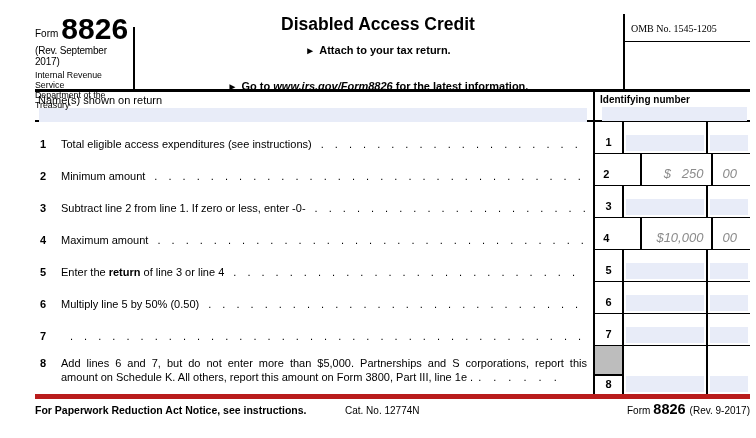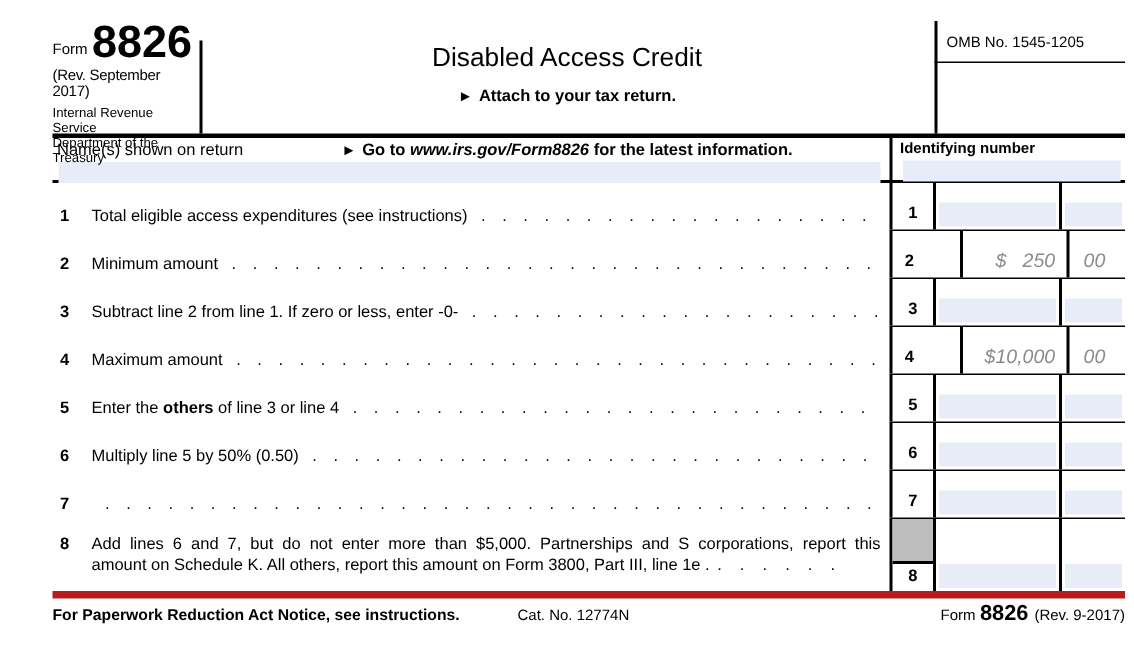--- a/index.html
+++ b/index.html
@@ -11,27 +11,27 @@
   .hdr{position:relative;height:78px;border-bottom:3px solid #000;display:flex;box-sizing:border-box;}
   .vline-left{position:absolute;left:98px;top:13px;bottom:0;width:2px;background:#000;}
   .vline-right{position:absolute;left:588px;top:0;bottom:0;width:2px;background:#000;}
   .hdr-left{width:98px;box-sizing:border-box;}
   .form-id{display:flex;align-items:flex-end;margin-top:2px;}
   .form-word{font-size:10px;margin-right:3px;padding-bottom:3px;}
   .form-number{font-size:30px;font-weight:bold;line-height:26px;}
   .rev{font-size:10px;margin-top:3px;letter-spacing:-0.2px;}
   .agency{font-size:8.8px;line-height:10px;margin-top:3px;}
   .hdr-mid{width:490px;text-align:center;box-sizing:border-box;}
-  .title{font-size:17.5px;font-weight:normal;margin-top:14px;}
+  .title{font-size:17.5px;font-weight:bold;margin-top:0;}
   .cue{font-size:11px;font-weight:bold;margin-top:9px;}
   .cue2{margin-top:24px;}
   .arrow{font-size:10px;margin-right:4px;}
   .goto-url{font-style:italic;}
   .hdr-right{width:127px;box-sizing:border-box;font-size:10px;}
-  .omb{height:28px;border-bottom:1.5px solid #000;padding:9px 0 0 8px;box-sizing:border-box;}
+  .omb{height:28px;border-bottom:1.5px solid #000;padding:9px 0 0 8px;box-sizing:border-box;font-family:Liberation Serif, serif;}
   .attach-seq{padding:11px 0 0 8px;}
   .seq-line{margin-top:3px;}
   .seq-num{font-size:13px;font-weight:bold;margin-left:2px;}
 
   
   .name-row{display:flex;height:30px;border-bottom:2px solid #000;box-sizing:border-box;}
   .name-cell{flex:1;padding:2px 0 0 3px;box-sizing:border-box;}
   .name-label{font-size:11px;}
   .band{background:var(--field-blue,#e8ecf8);}
   .name-band{height:14px;margin:2px 6px 0 1px;}
@@ -195,21 +195,21 @@
           </div>
         <div class="ccol preprint-c">
             <span class="pre-val">00</span>
           </div>
       </div>
     </div>
 
     <div class="line-row">
       <div class="desc">
         <span class="lnum">5</span>
-        <span class="ltext"><span>Enter the </span><b>others</b><span> of line 3 or line 4</span></span>
+        <span class="ltext"><span>Enter the </span><b>return</b><span> of line 3 or line 4</span></span>
         <span class="dots">. . . . . . . . . . . . . . . . . . . . . . . . . . . . . . . . . . . . . . . .</span>
       </div>
       <div class="rcells">
         <div class="ncol">
             <span>5</span>
           </div>
         <div class="acol">
             <div class="field-band"></div>
           </div>
         <div class="ccol">

